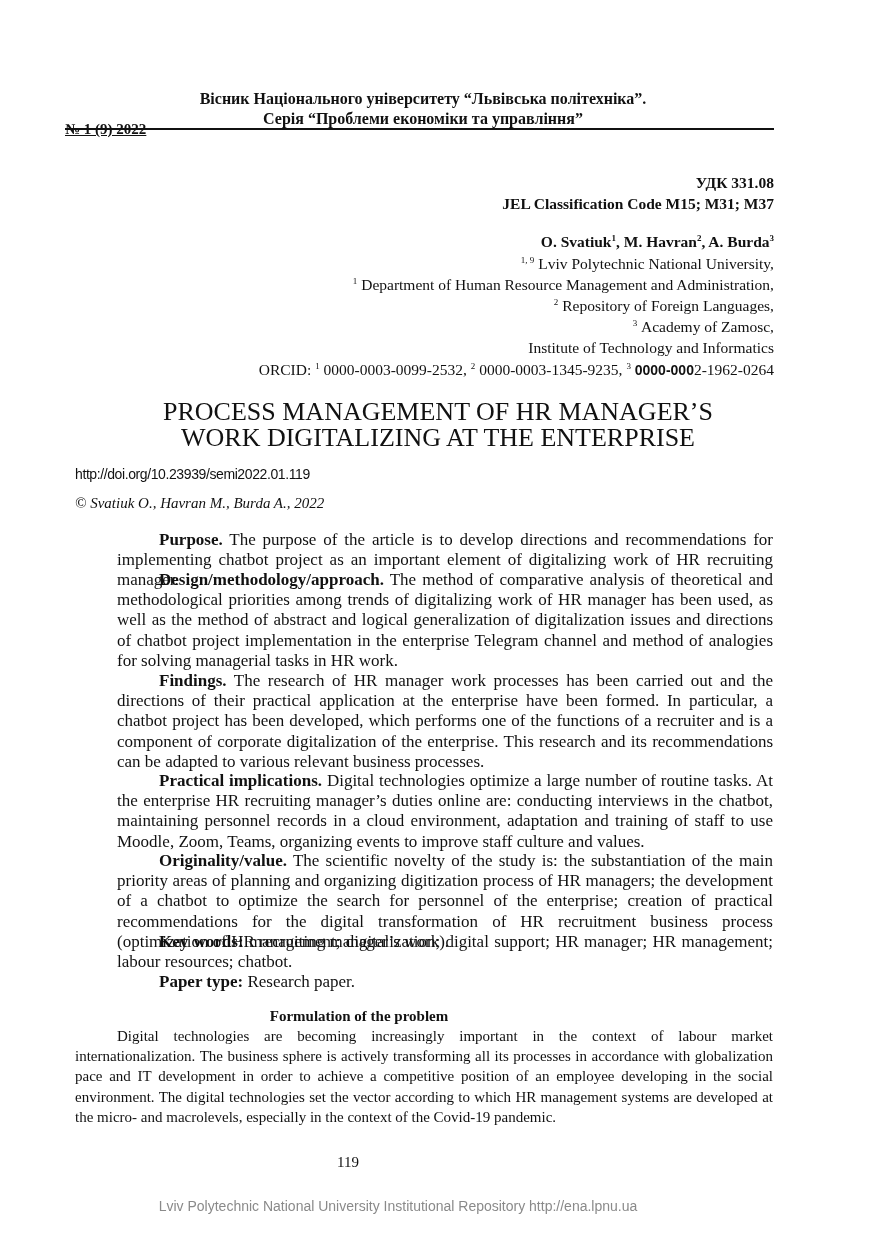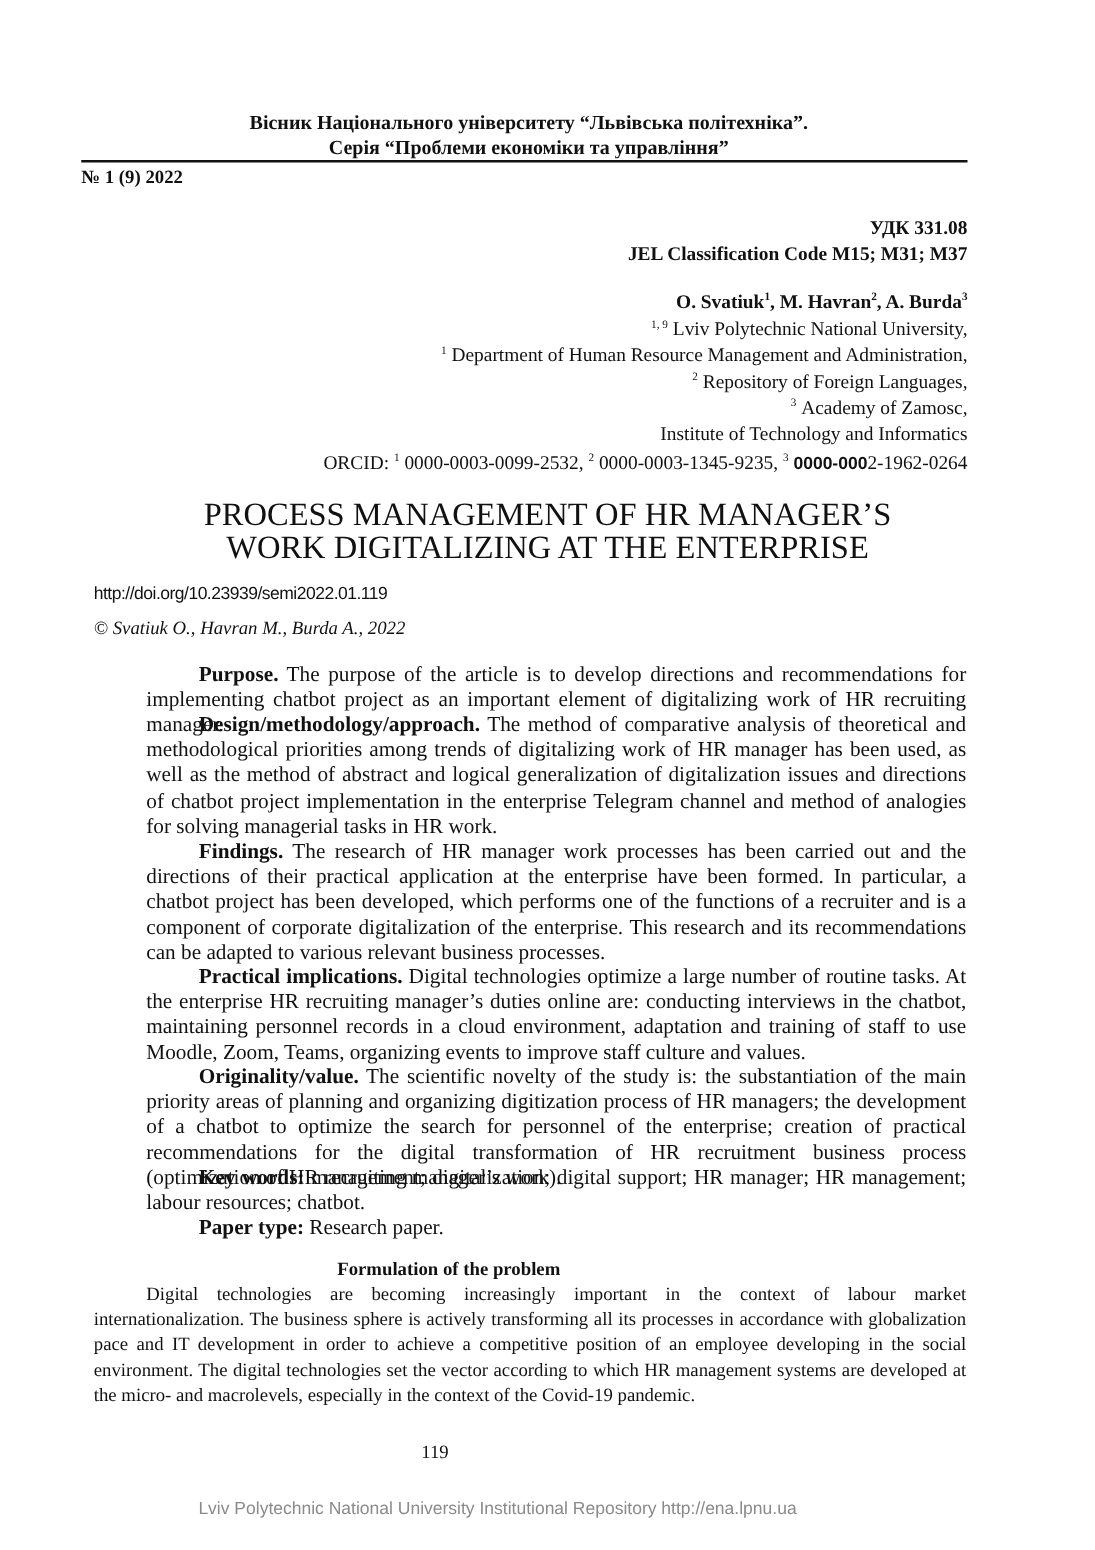--- a/index.html
+++ b/index.html
@@ -6,22 +6,22 @@
     body { width: 876px; height: 1240px; position: relative; overflow: hidden; color: #111; }
 
     .journal-title {
       position: absolute; left: 0; width: 846px; text-align: center;
       font-family: "Liberation Serif", serif; font-weight: bold; font-size: 16px; line-height: 22px;
     }
     .rule {
       position: absolute; left: 65px; top: 128px; width: 709px; height: 2px; background: #111;
     }
     .issue {
-      position: absolute; left: 65px; top: 132px;
-      font-family: "Liberation Serif", serif; font-weight: bold; font-size: 15px; line-height: 20px;
+      position: absolute; left: 65px; top: 119px;
+      font-family: "Liberation Serif", serif; font-weight: bold; font-size: 15px; line-height: 20px; text-decoration: underline;
     }
     .rline {
       position: absolute; right: 102px; text-align: right; white-space: nowrap;
       font-family: "Liberation Serif", serif; font-size: 15.5px; line-height: 20px;
     }
     .rline.bold { font-weight: bold; }
     sup { font-size: 9px; vertical-align: 6px; line-height: 0; }
     .orcid-bold { font-family: "Liberation Sans", sans-serif; font-weight: bold; font-size: 14px; }
 
     .paper-title {

